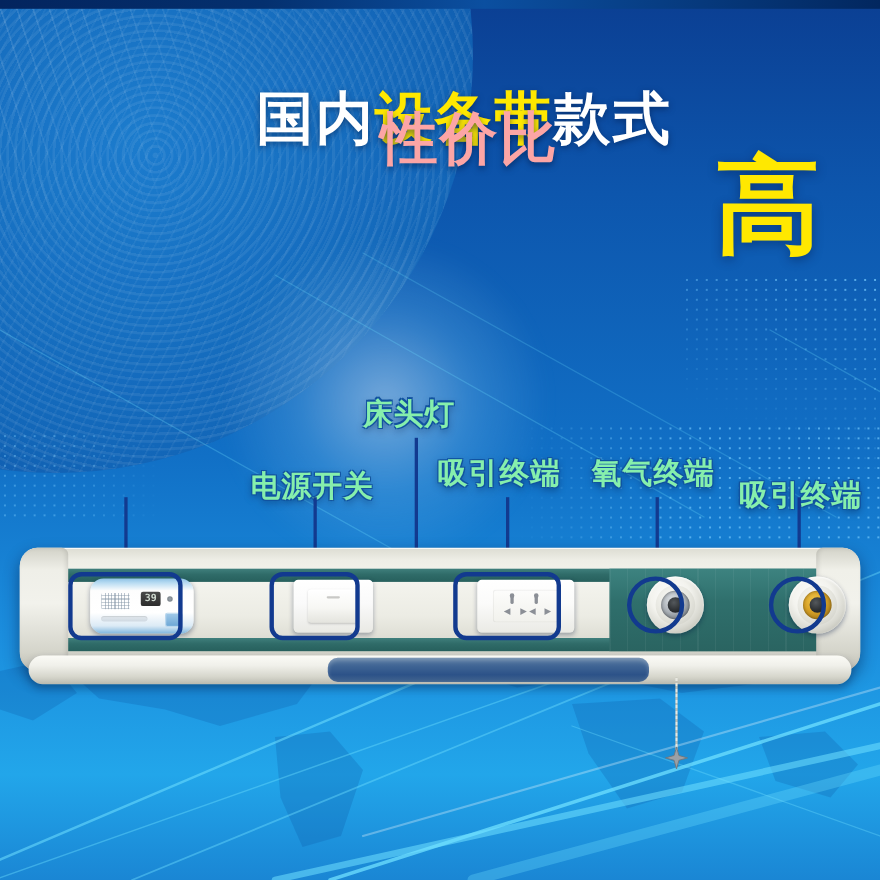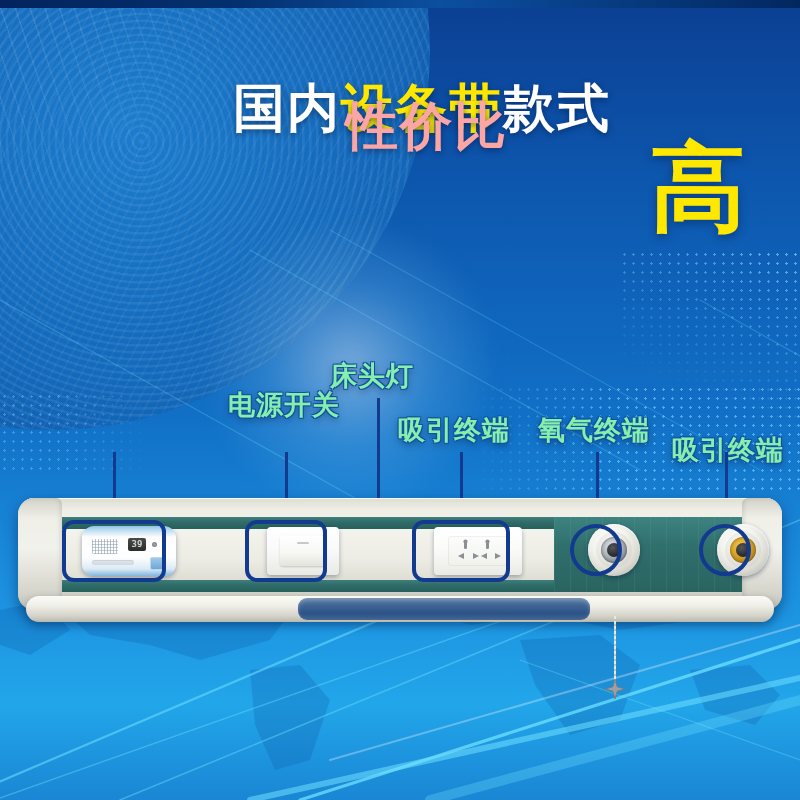--- a/index.html
+++ b/index.html
@@ -215,21 +215,21 @@
   <div class="dots d1"></div>
   <div class="dots d2"></div>
   <div class="dots d3"></div>
 
   <div class="headline">
     <div class="hl-line1"><span>国内</span><span class="hi">设备带</span><span>款式</span></div>
   </div>
   <div class="hl-line2">性价比</div>
   <div class="hl-big">高</div>
 
-  <div class="callout" style="left:228px;top:387px;">电源开关</div>
+  <div class="callout" style="left:228px;top:424px;">电源开关</div>
   <div class="callout" style="left:330px;top:358px;">床头灯</div>
   <div class="callout" style="left:398px;top:412px;">吸引终端</div>
   <div class="callout" style="left:538px;top:412px;">氧气终端</div>
   <div class="callout" style="left:672px;top:432px;">吸引终端</div>
 
   <div class="leader v" style="left:113px;top:452px;height:66px;"></div>
   <div class="leader v" style="left:285px;top:452px;height:70px;"></div>
   <div class="leader v" style="left:377px;top:398px;height:220px;"></div>
   <div class="leader v" style="left:460px;top:452px;height:70px;"></div>
   <div class="leader v" style="left:596px;top:452px;height:72px;"></div>

